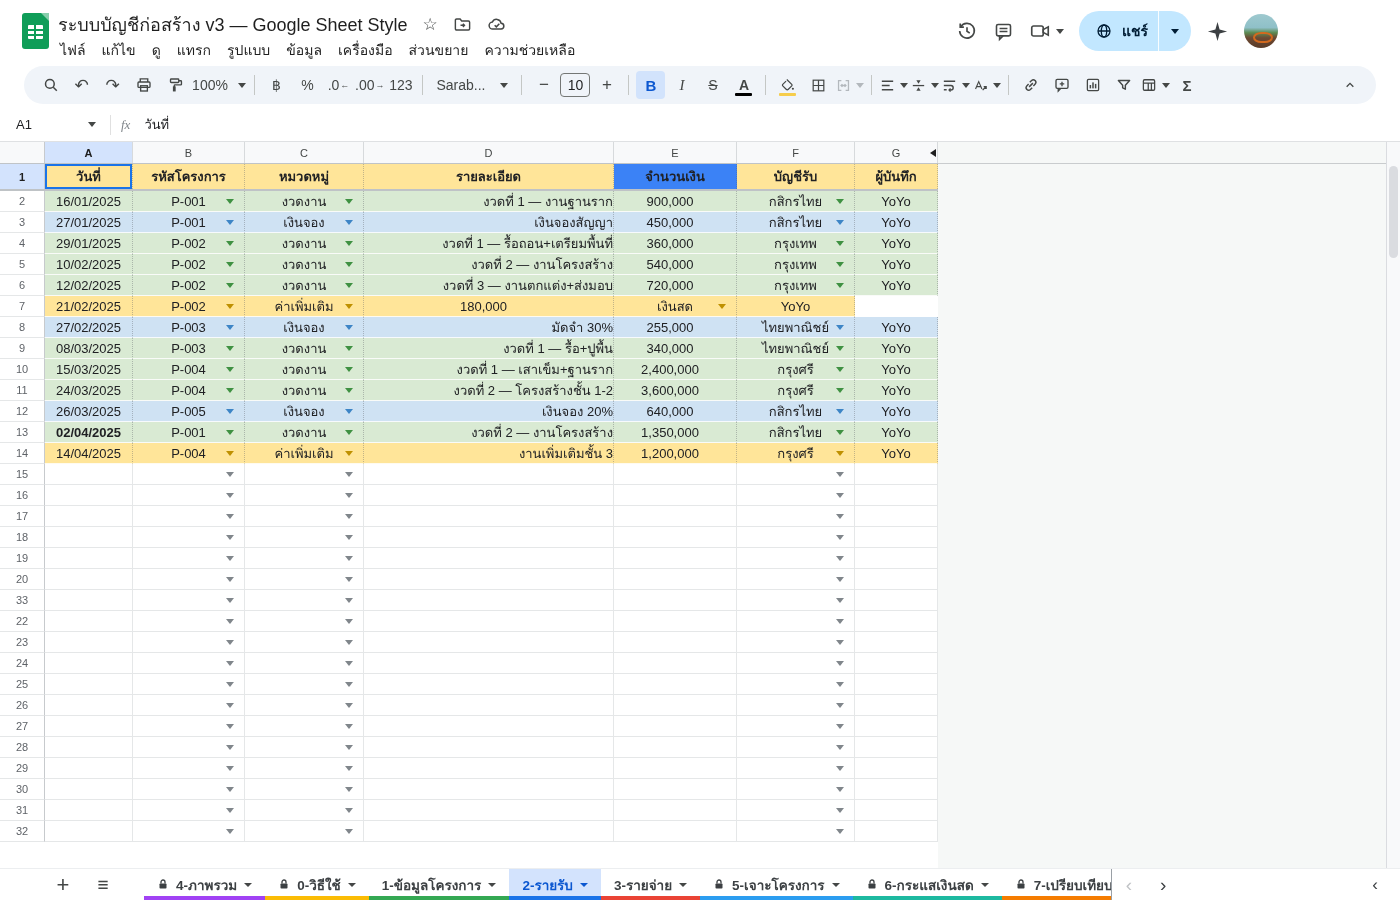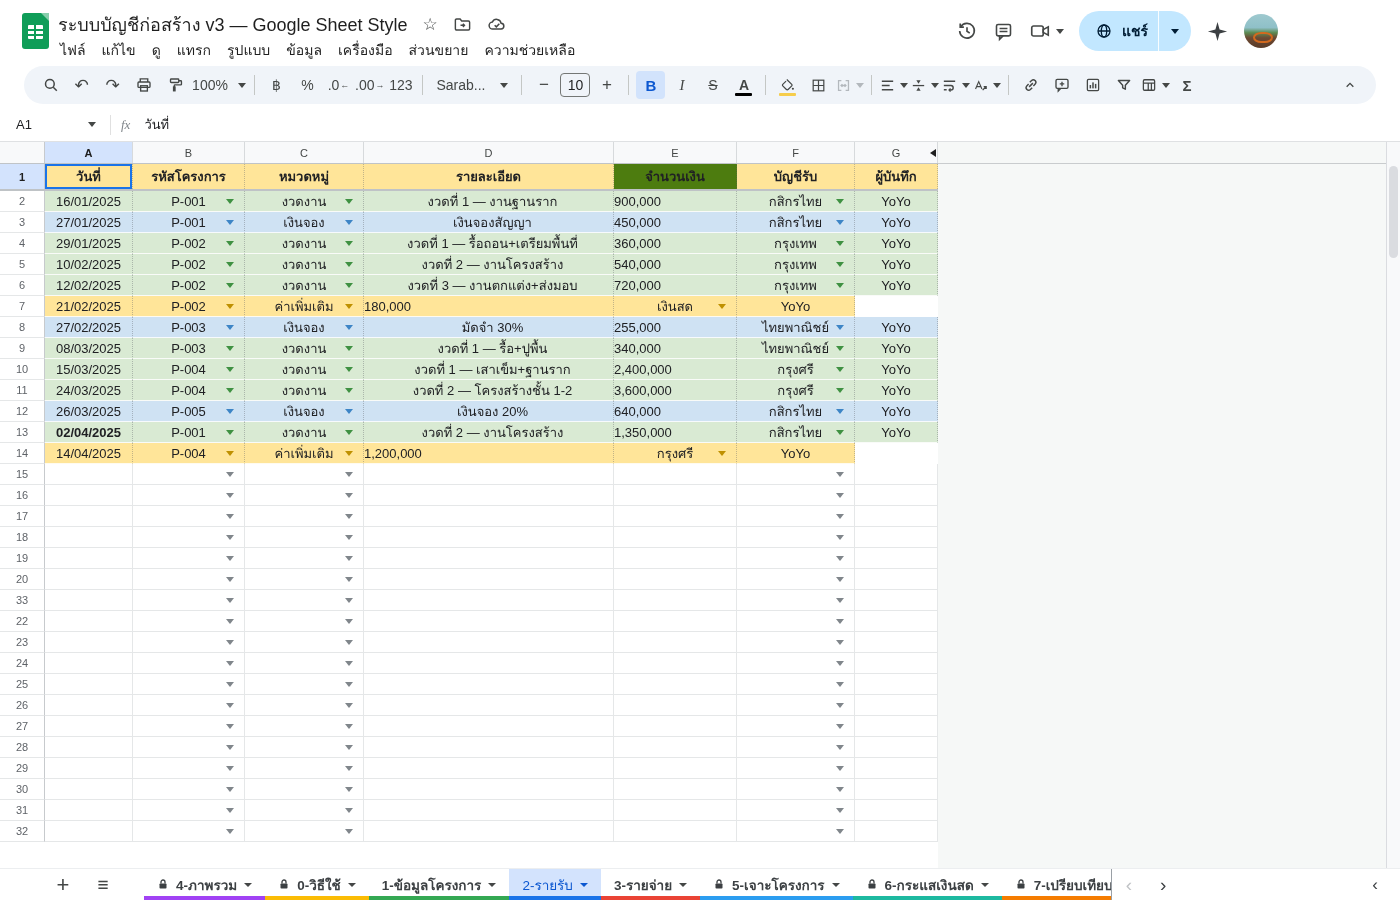--- a/index.html
+++ b/index.html
@@ -81,35 +81,35 @@
   .grow.frozen { border-bottom:2px solid #bfc3c6; }
   .rnum { display:flex; align-items:center; justify-content:center; font-size:11px; color:#5f6368;
     background:#fff; border-right:1px solid #c7cacd; border-bottom:1px solid #e5e7e8; }
   .rnsel { background:#d3e3fd; color:#1f1f1f; font-weight:700; }
   .frozen .rnum { border-bottom:none; }
   .gcell { position:relative; display:flex; align-items:center; font-size:13px; color:#202124;
     background:#fff; border-right:1px solid #e5e7e8; border-bottom:1px solid #e5e7e8; overflow:hidden; white-space:nowrap; }
   .colored .gcell, .frozen .gcell { border-right:1px dotted rgba(95,99,104,.38); border-bottom:1px solid rgba(255,255,255,.85); }
   .frozen .gcell { border-bottom:none; }
   .c-center { justify-content:center; text-align:center; }
-  .c-left { justify-content:center; padding-left:8px; }
-  .c-right { justify-content:flex-start; padding-right:10px; }
+  .c-left { justify-content:flex-end; padding-left:8px; }
+  .c-right { justify-content:center; padding-right:10px; }
   .hdrcell { font-weight:700; }
   .caret { position:absolute; right:10px; top:50%; margin-top:-2px; width:0; height:0;
     border-left:4.5px solid transparent; border-right:4.5px solid transparent; border-top:5px solid #80868b; }
 
   
   .bottombar { position:absolute; left:0; top:868px; width:1400px; height:32px; background:#fff;
     border-top:1px solid #eceef0; display:flex; align-items:stretch; }
   .bb-btn { width:30px; display:flex; align-items:center; justify-content:center; font-size:19px; color:#444746; }
   .bb-left { display:flex; align-items:stretch; padding-left:48px; gap:10px; }
   .tabs { display:flex; align-items:stretch; margin-left:26px; }
   .stab { position:relative; display:flex; align-items:center; gap:7px; padding:0 13px;
     font-size:13.5px; font-weight:600; color:#3c4043; white-space:nowrap; cursor:default; }
-  .stab.active { color:#0b57d0; font-weight:400;justify-content:flex-end; }
+  .stab.active { color:#0b57d0; font-weight:700;justify-content:flex-end; }
   .stab.trunc { max-width:110px; overflow:hidden; border-right:1px solid #9aa0a6; }
   .tcaret { width:0; height:0; border-left:4px solid transparent; border-right:4px solid transparent; border-top:4.5px solid #444746; }
   .tstrip { position:absolute; left:0; right:0; bottom:0; height:4px; }
   .locki { display:flex; align-items:center; }
   .tabnav { display:flex; align-items:center; gap:28px; margin-left:14px; font-size:19px; }
   .nav-prev { color:#c0c3c6; }
   .nav-next { color:#3c4043; }
   .panel-collapse { position:absolute; right:22px; top:0; height:32px; display:flex; align-items:center; font-size:17px; color:#3c4043; }
 </style>
 </head>
@@ -396,21 +396,21 @@
         </div>
         <div class="gcell c-center hdrcell" style="background: rgb(255, 229, 153); font-weight: 700;">
           <span class="ctxt">รหัสโครงการ</span>
         </div>
         <div class="gcell c-center hdrcell" style="background: rgb(255, 229, 153); font-weight: 700;">
           <span class="ctxt">หมวดหมู่</span>
         </div>
         <div class="gcell c-center hdrcell" style="background: rgb(255, 229, 153); font-weight: 700;">
           <span class="ctxt">รายละเอียด</span>
         </div>
-        <div class="gcell c-center hdrcell" style="background: #4d7c0f; font-weight: 700; font-family: Liberation Mono, monospace;">
+        <div class="gcell c-center hdrcell" style="background: #3b82f6; font-weight: 700; font-family: Liberation Mono, monospace;">
           <span class="ctxt">จำนวนเงิน</span>
         </div>
         <div class="gcell c-center hdrcell" style="background: rgb(255, 229, 153); font-weight: 700;">
           <span class="ctxt">บัญชีรับ</span>
         </div>
         <div class="gcell c-center hdrcell" style="background: rgb(255, 229, 153); font-weight: 700;">
           <span class="ctxt">ผู้บันทึก</span>
         </div>
       </div>
       <div class="grow colored" style="height: 21px;">
@@ -739,20 +739,23 @@
         <div class="gcell c-center" style="background: rgb(255, 229, 153);">
           <span class="ctxt">14/04/2025</span>
         </div>
         <div class="gcell c-center" style="background: rgb(255, 229, 153);">
           <span class="ctxt">P-004</span>
           <span class="caret" style="border-top-color: rgb(191, 144, 0);"></span>
         </div>
         <div class="gcell c-center" style="background: rgb(255, 229, 153);">
           <span class="ctxt">ค่าเพิ่มเติม</span>
           <span class="caret" style="border-top-color: rgb(191, 144, 0);"></span>
+        </div>
+        <div class="gcell c-left" style="background: rgb(255, 229, 153);">
+          <span class="ctxt">งานเพิ่มเติมชั้น 3</span>
         </div>
         <div class="gcell c-right" style="background: rgb(255, 229, 153);">
           <span class="ctxt">1,200,000</span>
         </div>
         <div class="gcell c-center" style="background: rgb(255, 229, 153);">
           <span class="ctxt">กรุงศรี</span>
           <span class="caret" style="border-top-color: rgb(191, 144, 0);"></span>
         </div>
         <div class="gcell c-center" style="background: rgb(255, 229, 153);">
           <span class="ctxt">YoYo</span>

